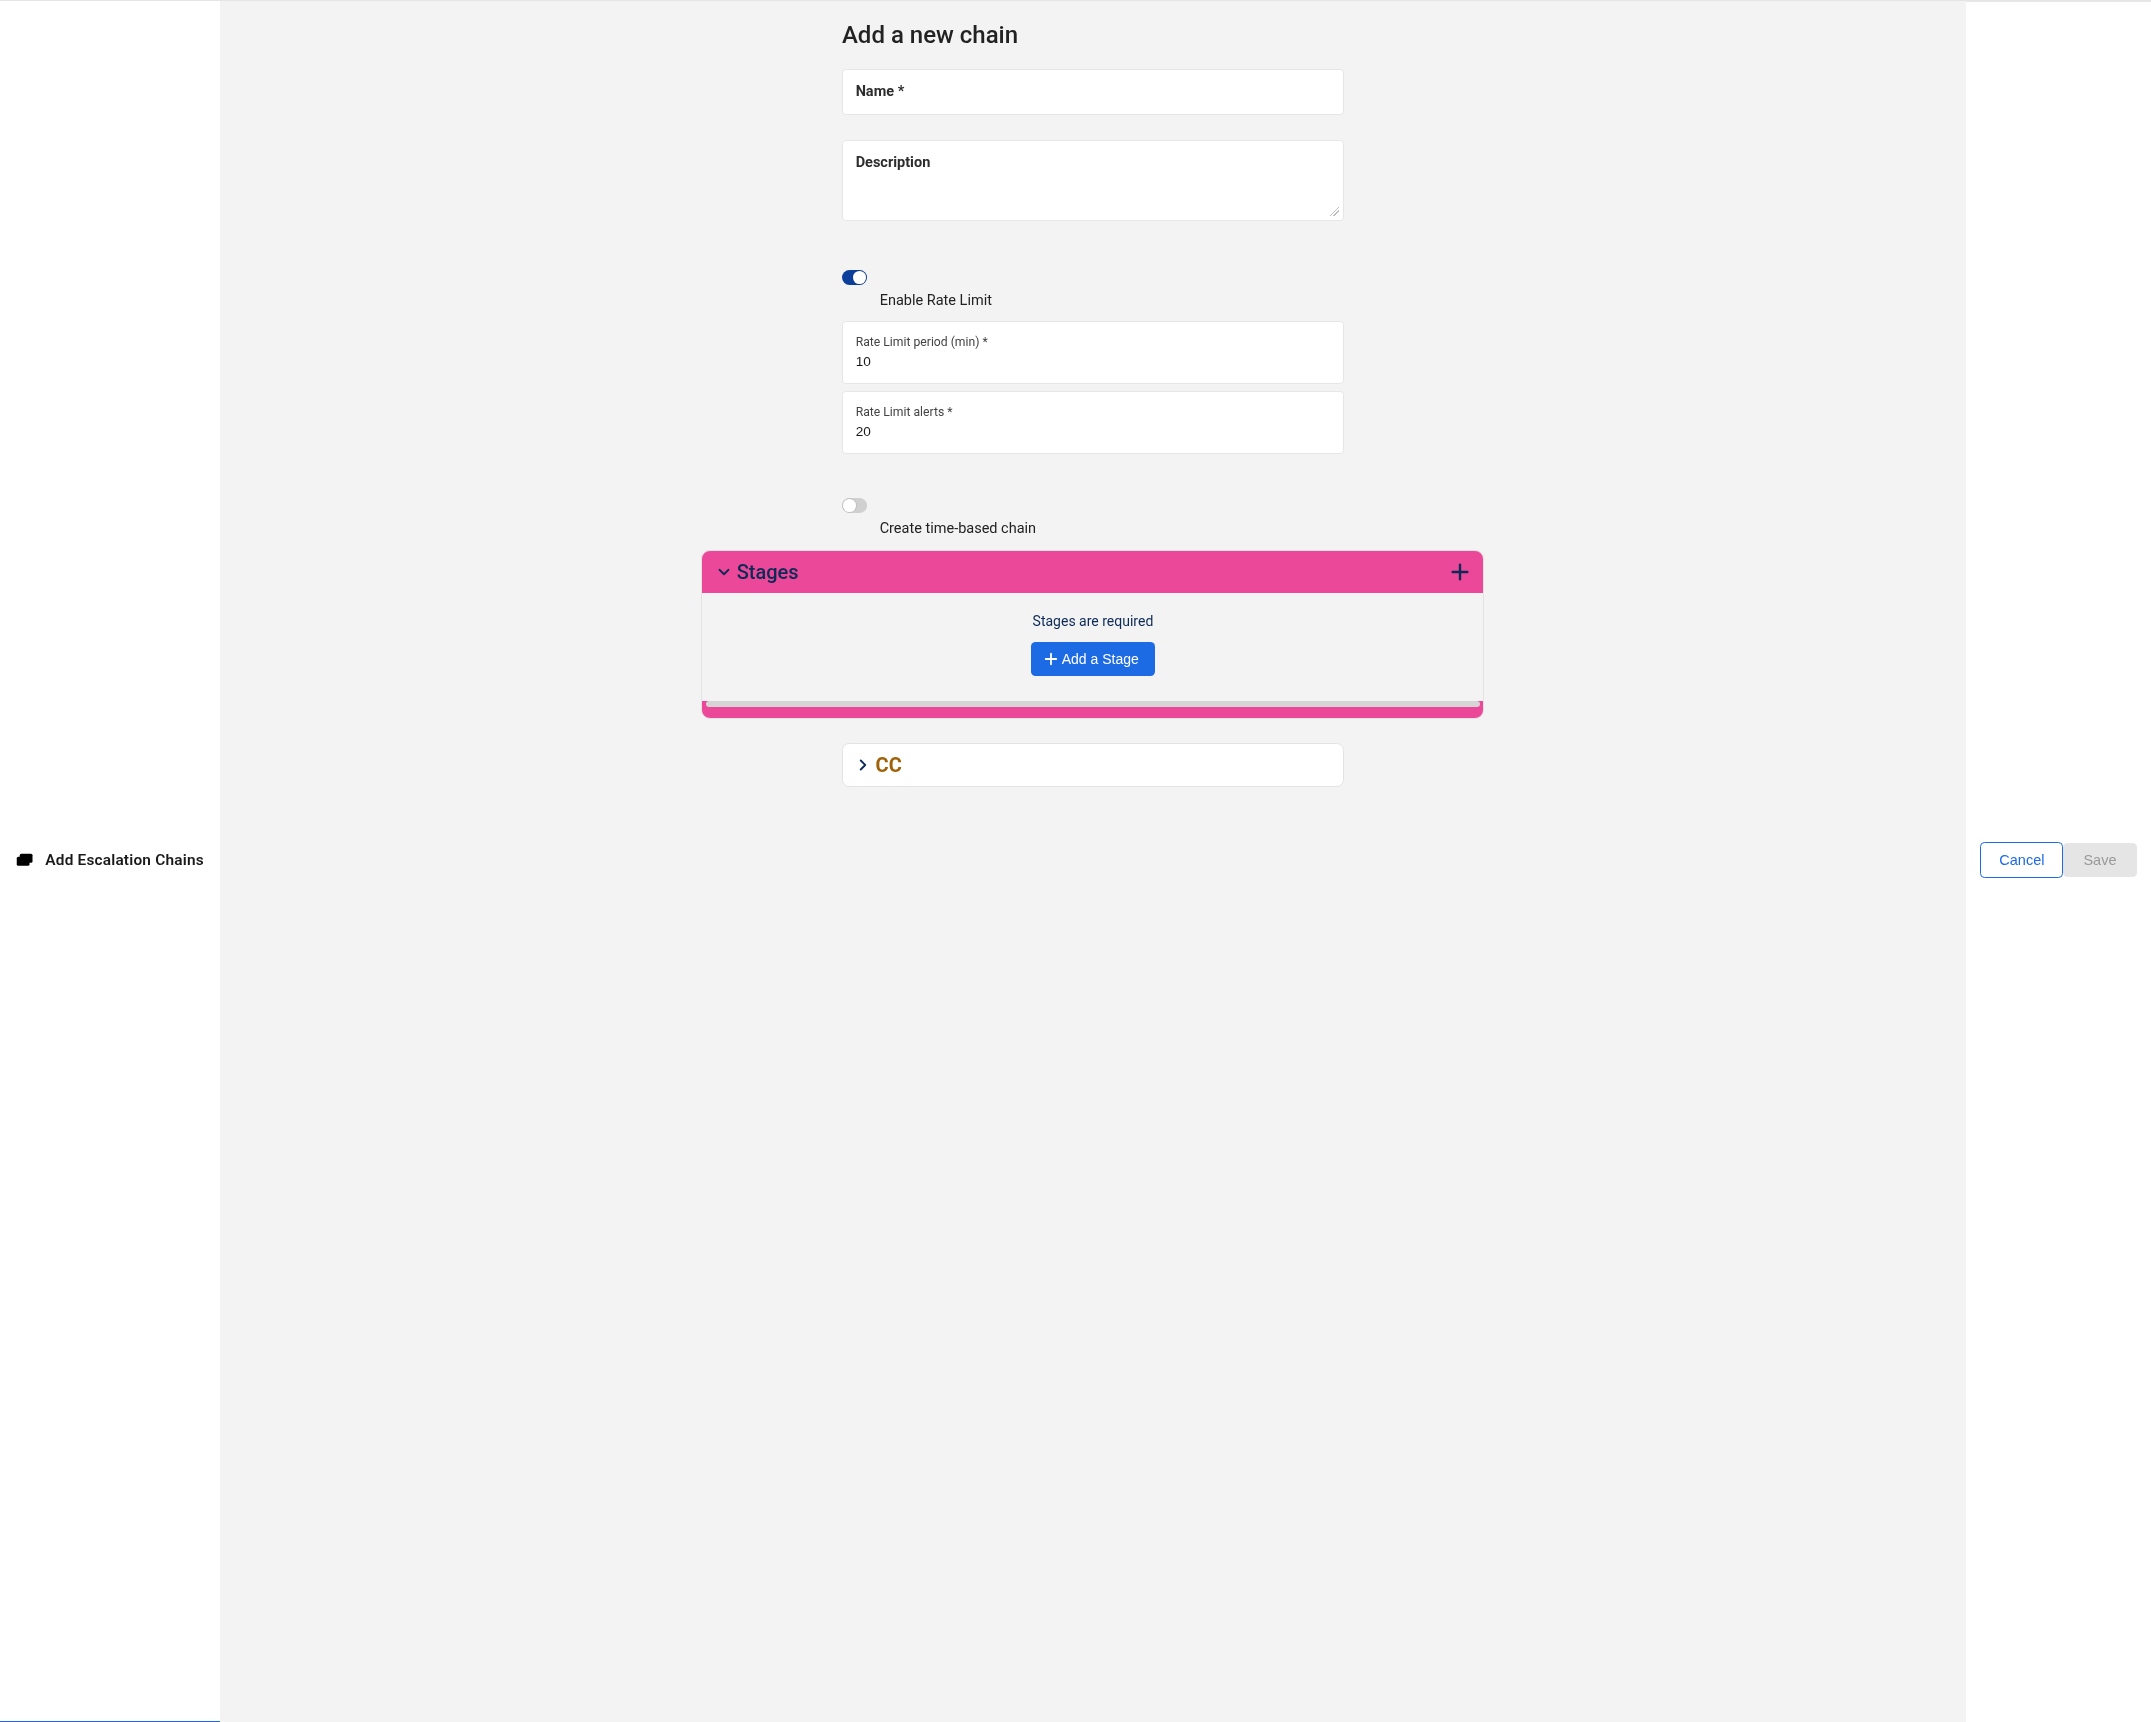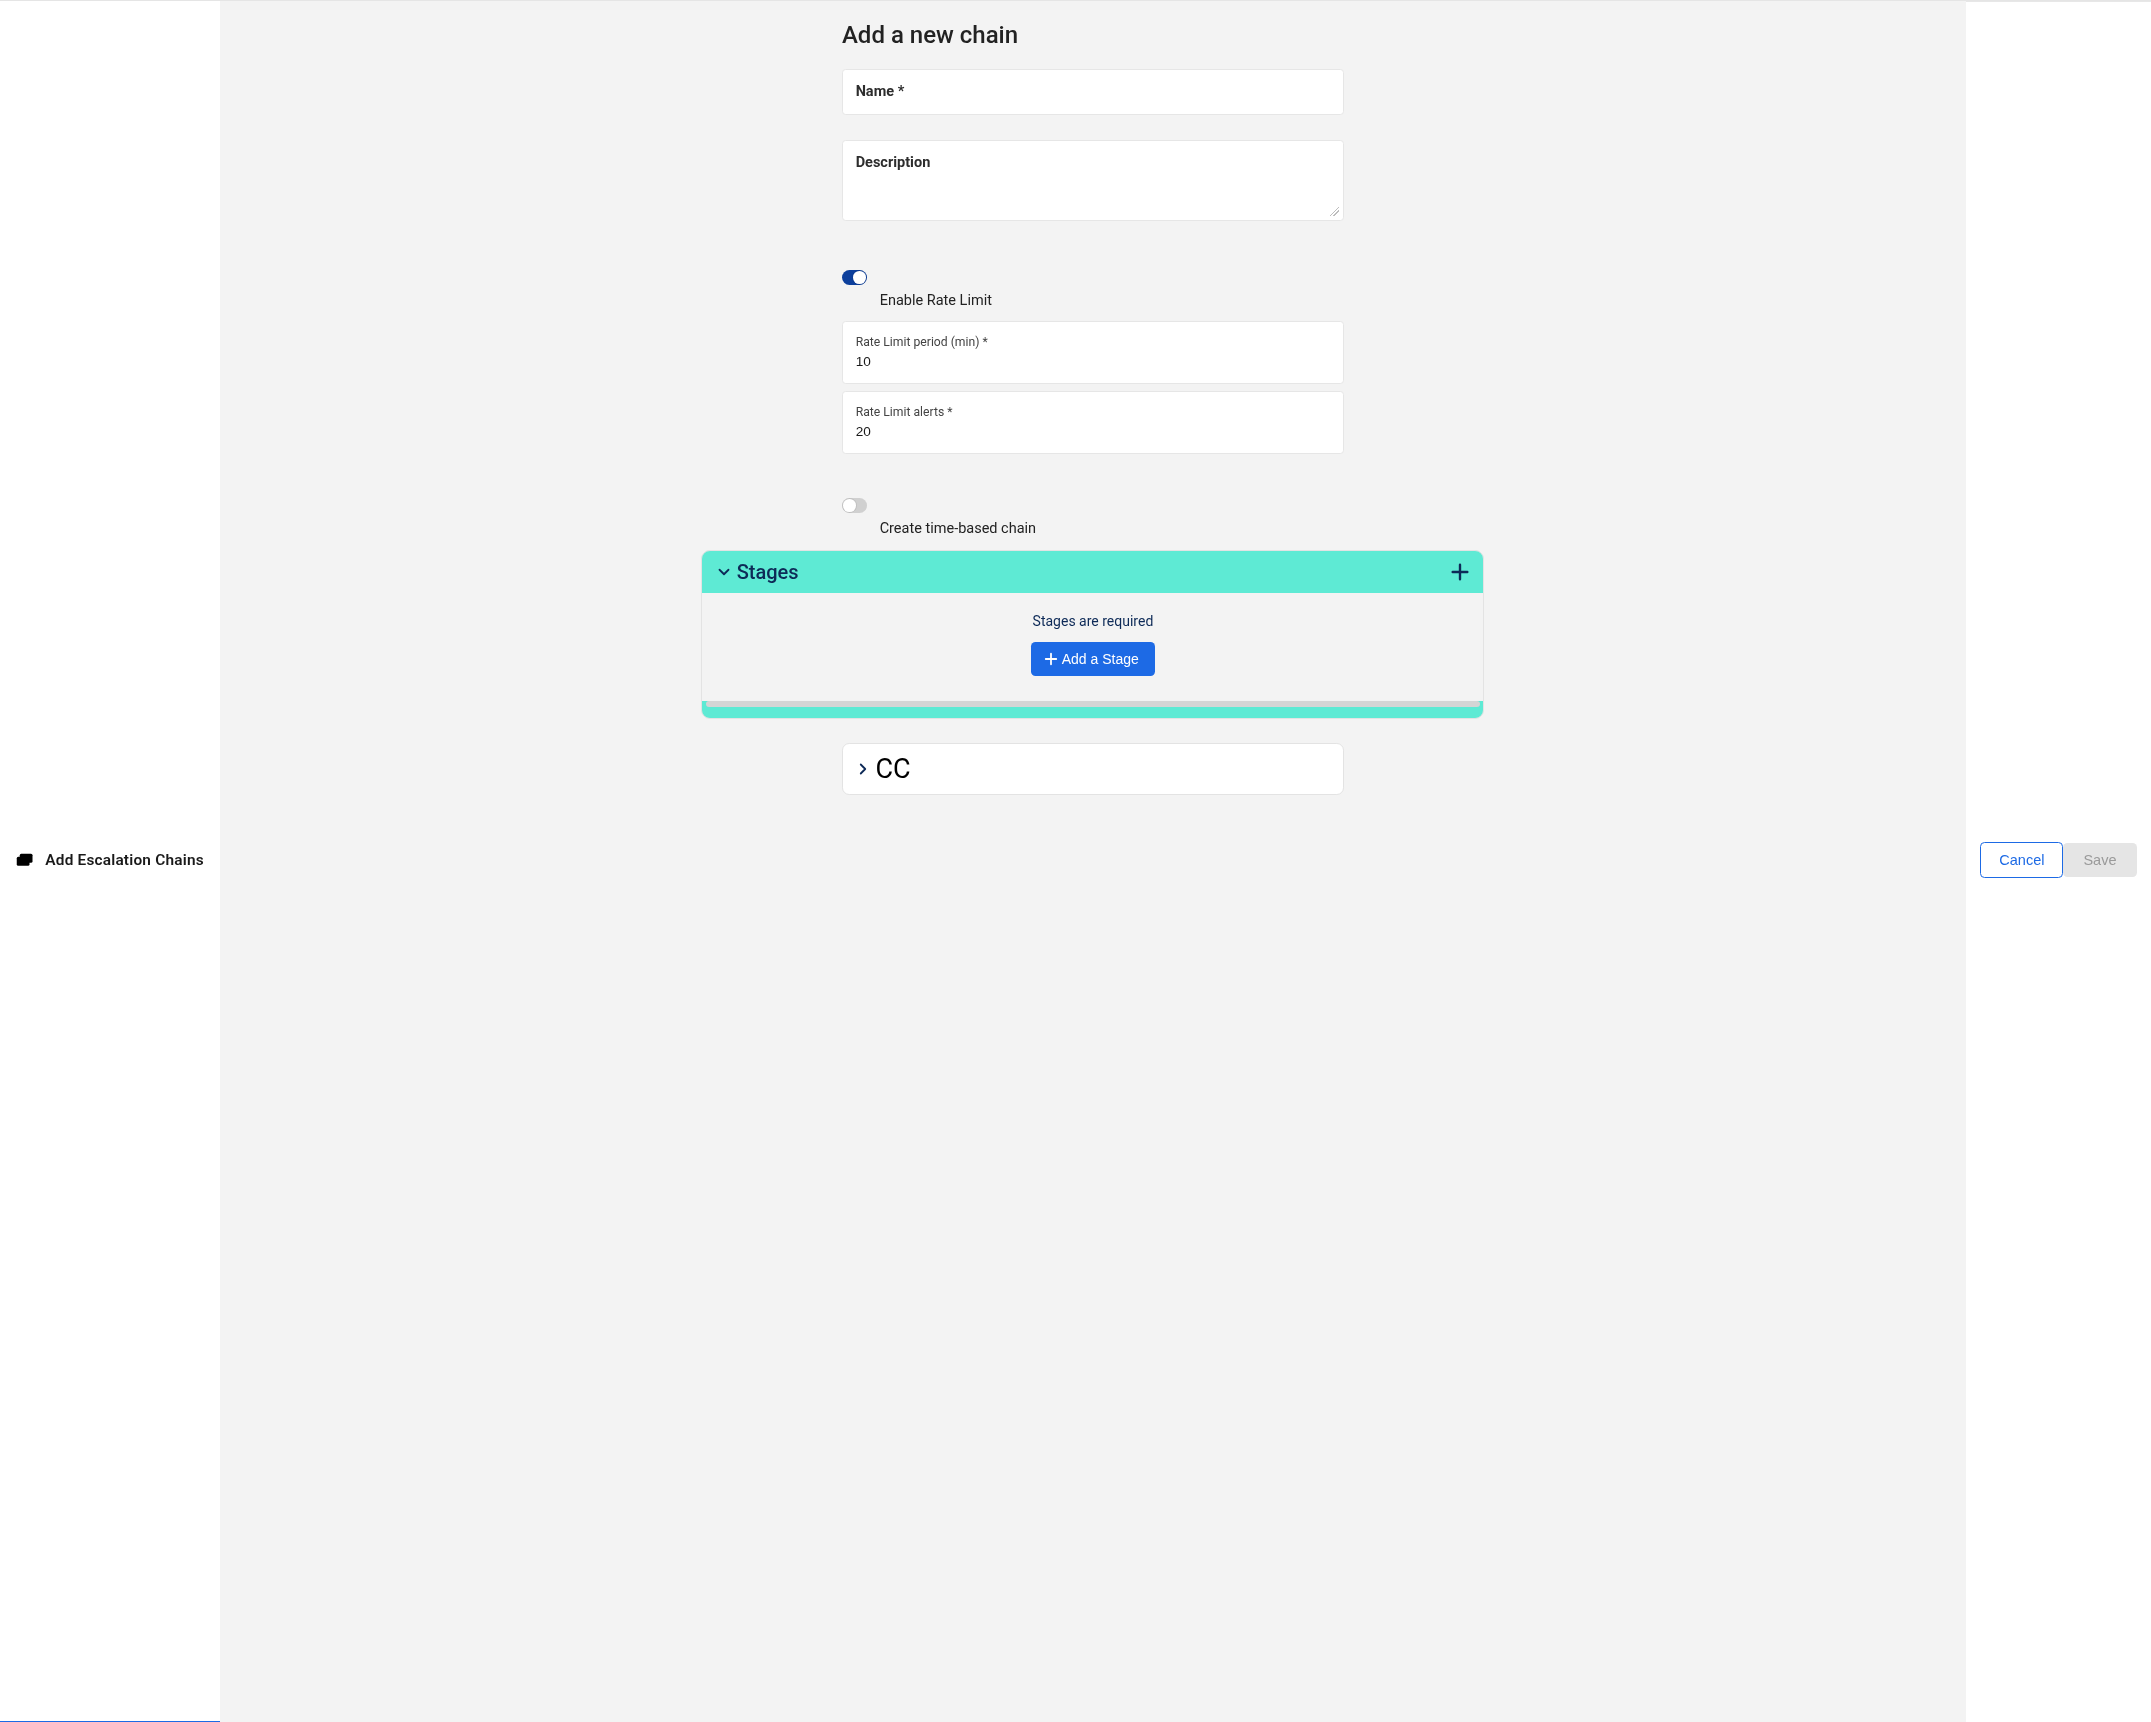--- a/index.html
+++ b/index.html
@@ -106,21 +106,21 @@
   }
   .toggle.on { background: #0c3f9c; }
   .toggle.on .knob { left: auto; right: 0.9px; }
   .toggle-label { font-size: 14.5px; color: #222; margin-top: 46px; }
   .toggle-block { margin: 0 0 12.7px; }
   .toggle-block.timebased { margin-top: 20px; }
 
   
   .stages-card {
     margin-top: 5.4px;
-    background: #5eead4;
+    background: #ec4899;
     border: 0.9px solid #e3e3e3;
     border-radius: 9px;
     overflow: hidden;
   }
   .stages-header {
     display: flex; align-items: center;
     padding: 9px 12.7px;
     gap: 3.6px;
   }
   .chev { display: inline-flex; }
@@ -169,21 +169,21 @@
 
   
   .cc-card {
     margin-top: 23.5px;
     background: #fff;
     border: 0.9px solid #e3e3e3;
     border-radius: 7.2px;
     padding: 9px 11px;
     display: flex; align-items: center; gap: 3.6px;
   }
-  .cc-title { font-size: 27px; color: #000000; font-weight: 400; }
+  .cc-title { font-size: 20px; color: #a16207; font-weight: 700; }
 
   
   .footer {
     display: flex; align-items: center;
     padding: 12.7px 14.5px 16.3px;
     border-top: 0.9px solid #e7e7e7;
     background: #fff;
   }
   .btn-cancel {
     border: 1.4px solid #1d6ae5;

